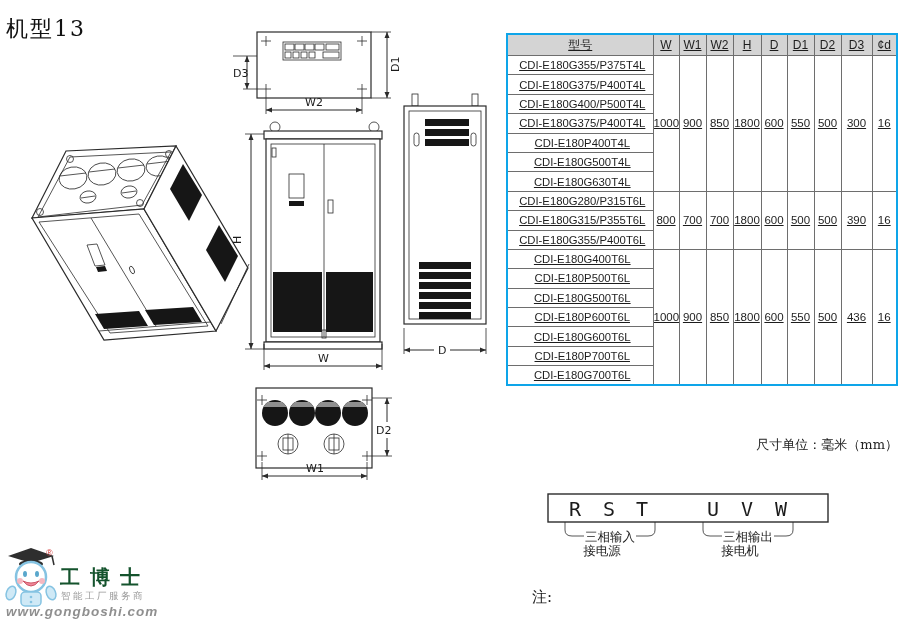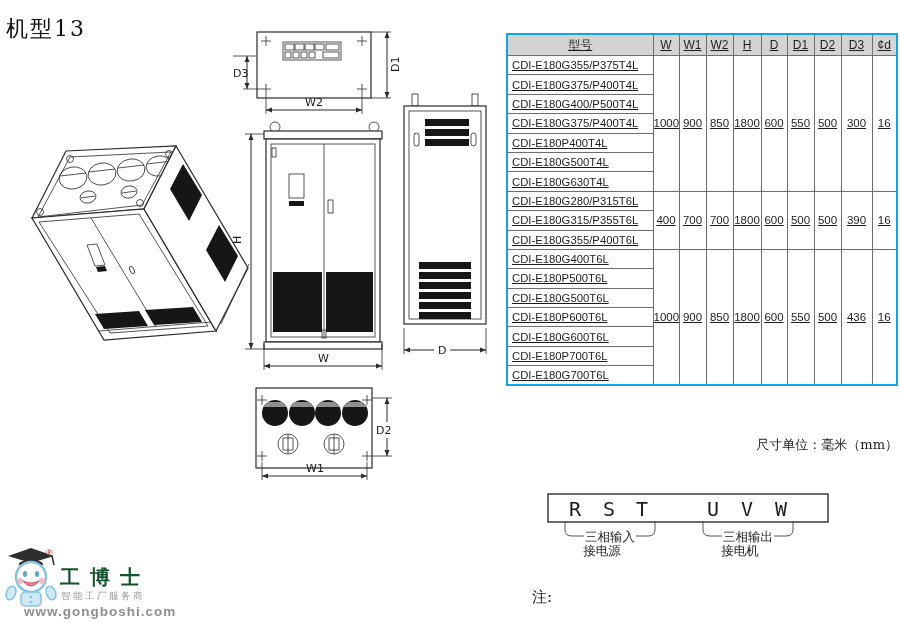--- a/index.html
+++ b/index.html
@@ -23,21 +23,21 @@
     text-decoration:underline;
   }
   #spec-table th, #spec-table td {
     border:1px solid #6e6e6e; padding:0; text-align:center;
     overflow:hidden; white-space:nowrap; color:#1e1e1e;
   }
   #spec-table th {
     background:#d4d4d4; font-weight:normal; font-size:12px; height:20px;
   }
   #spec-table tbody tr { height:19.4px; }
-  #spec-table td.model-cell { text-align:left; padding-left:4px; font-size:11.3px; }
+  #spec-table td.model-cell { text-align:center; padding-left:4px; font-size:11.3px; }
   #spec-table td.value-cell { font-size:11.5px; }
 
   
   svg { display:block; }
   svg text { font-family:"DejaVu Sans",sans-serif; fill:#1c1c1c; }
   .dim-label { font-size:11px; }
   .ln { stroke:#2b2b2b; stroke-width:1; fill:none; }
   .lnthin { stroke:#2b2b2b; stroke-width:0.8; fill:none; }
   .wh { fill:#ffffff; stroke:#2b2b2b; stroke-width:1.2; }
   .blk { fill:#161616; stroke:none; }
@@ -61,21 +61,21 @@
   .term-cn { font-size:12.5px; }
 
   
   #logo { left:4px; top:540px; width:180px; height:90px; }
   #logo-brand {
     left:56px; top:24px; font-family:"DejaVu Serif","Liberation Serif",serif;
     font-size:20px; letter-spacing:10px; color:#14532d; font-weight:bold;
   }
   #logo-reg { left:42px; top:8px; font-size:9px; color:#d23c3c; }
   #logo-tagline { left:57px; top:50px; font-size:9.5px; letter-spacing:2.5px; color:#9a9a9a; }
-  #logo-site { left:20px; top:64px; font-size:13.5px; font-weight:bold; letter-spacing:1px; color:#8f8f8f; }
+  #logo-site { left:2px; top:64px; font-size:13.5px; font-weight:bold; letter-spacing:1px; color:#8f8f8f;font-style:italic; }
 </style>
 </head>
 <body>
 
 <div id="page-title" class="abs">机型13</div>
 
 <svg class="abs" style="left:12px; top:128px;" width="244" height="242" viewBox="0 0 244 242">
 
   <polygon class="wh" points="20,90 54,23 164,18 132,81"></polygon>
   <polygon class="lnthin" points="26,89 58,29 159,24 130,77"></polygon>
@@ -353,21 +353,21 @@
         <td class="model-cell">CDI-E180P400T4L</td>
       </tr>
       <tr>
         <td class="model-cell">CDI-E180G500T4L</td>
       </tr>
       <tr>
         <td class="model-cell">CDI-E180G630T4L</td>
       </tr>
       <tr>
         <td class="model-cell">CDI-E180G280/P315T6L</td>
-        <td rowspan="3" class="value-cell">400</td>
+        <td rowspan="3" class="value-cell">800</td>
         <td rowspan="3" class="value-cell">700</td>
         <td rowspan="3" class="value-cell">700</td>
         <td rowspan="3" class="value-cell">1800</td>
         <td rowspan="3" class="value-cell">600</td>
         <td rowspan="3" class="value-cell">500</td>
         <td rowspan="3" class="value-cell">500</td>
         <td rowspan="3" class="value-cell">390</td>
         <td rowspan="3" class="value-cell">16</td>
       </tr>
       <tr>

